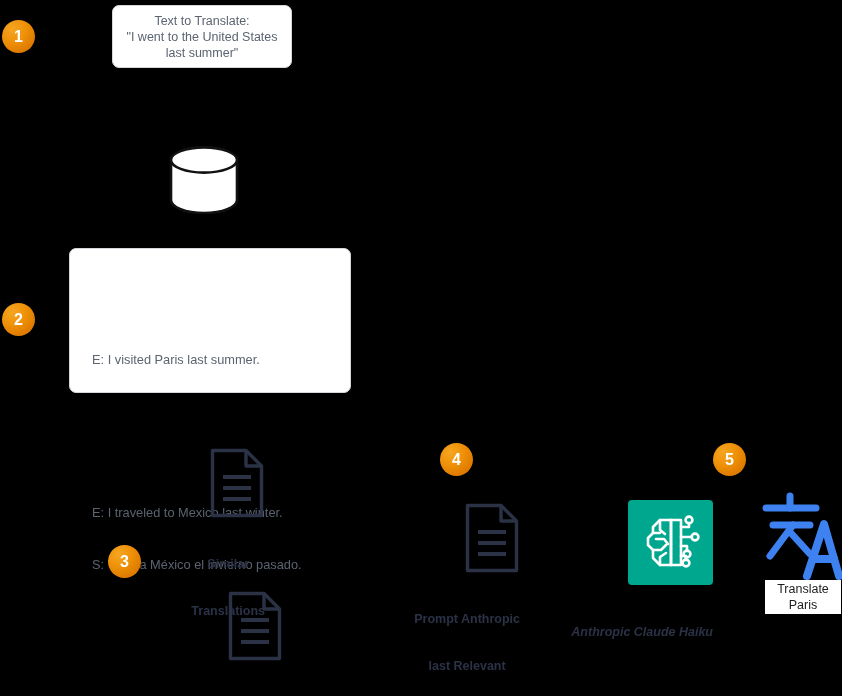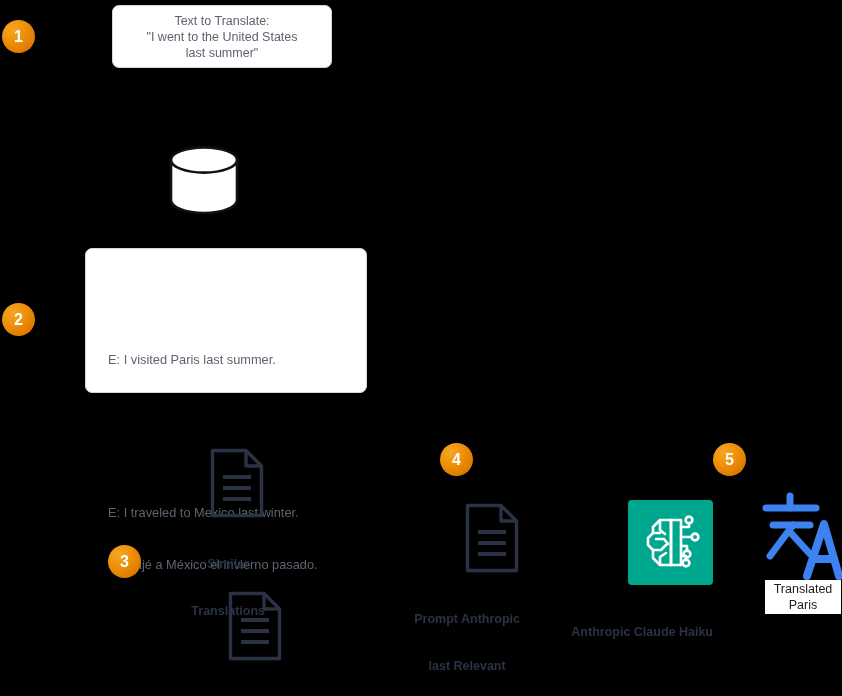--- a/index.html
+++ b/index.html
@@ -44,21 +44,21 @@
     border-radius: 7px;
     box-shadow: 0 2px 5px rgba(0,0,0,0.35);
     box-sizing: border-box;
     color: #5b6470;
     z-index: 4;
   }
 
   #source-text-card {
     left: 112px;
     top: 5px;
-    width: 220px;
+    width: 180px;
     height: 63px;
     display: flex;
     flex-direction: column;
     align-items: center;
     justify-content: center;
     font-size: 12.5px;
     line-height: 16px;
     text-align: center;
     padding: 0 6px;
   }
@@ -67,21 +67,20 @@
   #examples-card {
     left: 69px;
     top: 248px;
     width: 282px;
     height: 145px;
     padding: 14px 0 0 22px;
     font-size: 12.8px;
     line-height: 17.5px;
     color: #5b6470;
     white-space: pre-wrap;
-    margin-left: 16px;
   }
   .ex-group { margin-bottom: 13px; }
   .ex-group:last-child { margin-bottom: 0; }
   .ex-line { display: block; white-space: pre; }
 
   
   #database-icon {
     position: absolute;
     left: 168px;
     top: 146px;
@@ -106,21 +105,21 @@
     font-weight: bold;
     line-height: 15.5px;
     font-family: "Liberation Sans", sans-serif;
     white-space: pre;
   }
   .node .caption .cl { display: block; }
 
   .doc-icon { width: 56px; height: 72px; display: block; }
 
   
-  #claude-node { left: 563px; top: 500px; width: 150px; }
+  #claude-node { left: 563px; top: 500px; width: 150px; font-style: italic; }
   #claude-tile {
     width: 85px;
     height: 85px;
     background: #00a78f;
     border-radius: 4px;
     display: flex;
     align-items: center;
     justify-content: center;
   }
 
@@ -282,17 +281,17 @@
       </g>
 
       <g fill="none" stroke="#3d82f0" stroke-width="8" stroke-linecap="round" stroke-linejoin="round">
         <path d="M47 84 L64 32 L79 84"></path>
         <line x1="53" y1="67" x2="74" y2="67"></line>
       </g>
     </svg>
   </div>
 
   <div id="translated-label">
-    <span class="cl">Translated</span>
+    <span class="cl">Translate</span>
     <span class="cl">Paris</span>
   </div>
 
 </div>
 
 </body></html>

